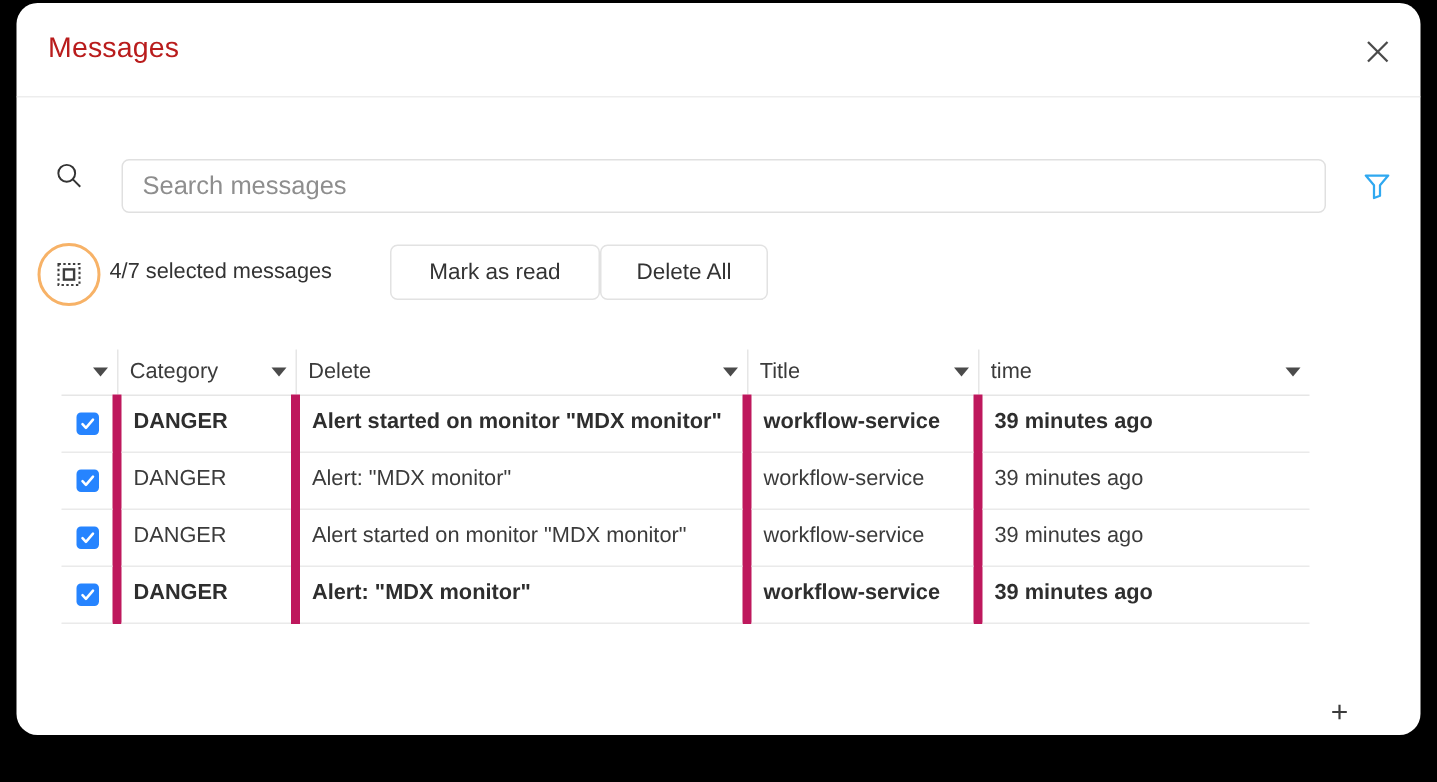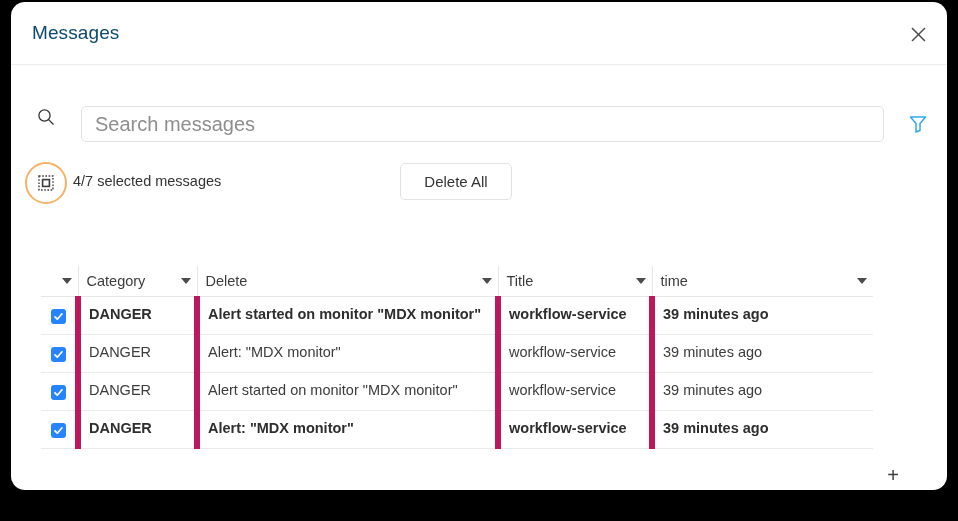--- a/index.html
+++ b/index.html
@@ -32,21 +32,21 @@
     position: relative;
     height: 63px;
     border-bottom: 1px solid #ededed;
     box-sizing: border-box;
   }
   .modal-title {
     position: absolute;
     left: 21px;
     top: 20px;
     font-size: 19px;
-    color: #0c4a6e;
+    color: #b91c1c;
     letter-spacing: 0.1px;
   }
   .close-btn {
     position: absolute;
     right: 14px;
     top: 17px;
     width: 30px;
     height: 30px;
     display: flex;
     align-items: center;
@@ -77,21 +77,21 @@
     left: 70px;
     top: 41px;
     width: 803px;
     height: 36px;
     box-sizing: border-box;
     border: 1px solid #e0e0e0;
     border-radius: 5px;
     background: #ffffff;
     padding: 0 13px;
     font-family: "Liberation Sans", sans-serif;
-    font-size: 20px;
+    font-size: 17px;
     color: #333333;
     outline: none;
   }
   .search-input::placeholder { color: #8e8e8e; }
   .filter-icon {
     position: absolute;
     left: 896px;
     top: 48px;
     width: 22px;
     height: 22px;
@@ -150,21 +150,20 @@
   .table-wrap {
     position: absolute;
     left: 30px;
     top: 231px;
     width: 832px;
   }
   table.msg-table {
     border-collapse: collapse;
     table-layout: fixed;
     width: 832px;
-    margin-top: 33px;
   }
   table.msg-table th {
     font-weight: normal;
     font-size: 14.5px;
     color: #3b3b3b;
     text-align: left;
     height: 30px;
     padding: 0;
     vertical-align: middle;
     position: relative;
@@ -272,20 +271,21 @@
   <div class="action-row">
     <div class="select-all-wrap">
       <span class="select-all-icon">
         <svg width="16" height="16" viewBox="0 0 16 16" aria-hidden="true">
           <rect x="1" y="1" width="14" height="14" fill="none" stroke="currentColor" stroke-width="1.4" stroke-dasharray="1.6 1.6"></rect>
           <rect x="4.6" y="4.6" width="6.8" height="6.8" fill="none" stroke="currentColor" stroke-width="1.6"></rect>
         </svg>
       </span>
     </div>
     <div class="selected-count">4/7 selected messages</div>
+    <button class="act-btn mark">Mark as read</button>
     <button class="act-btn delete">Delete All</button>
   </div>
 
   <div class="table-wrap">
     <table class="msg-table">
       <colgroup>
         <col class="c-chk">
           <col class="c-cat">
           <col class="c-title">
           <col class="c-from">

